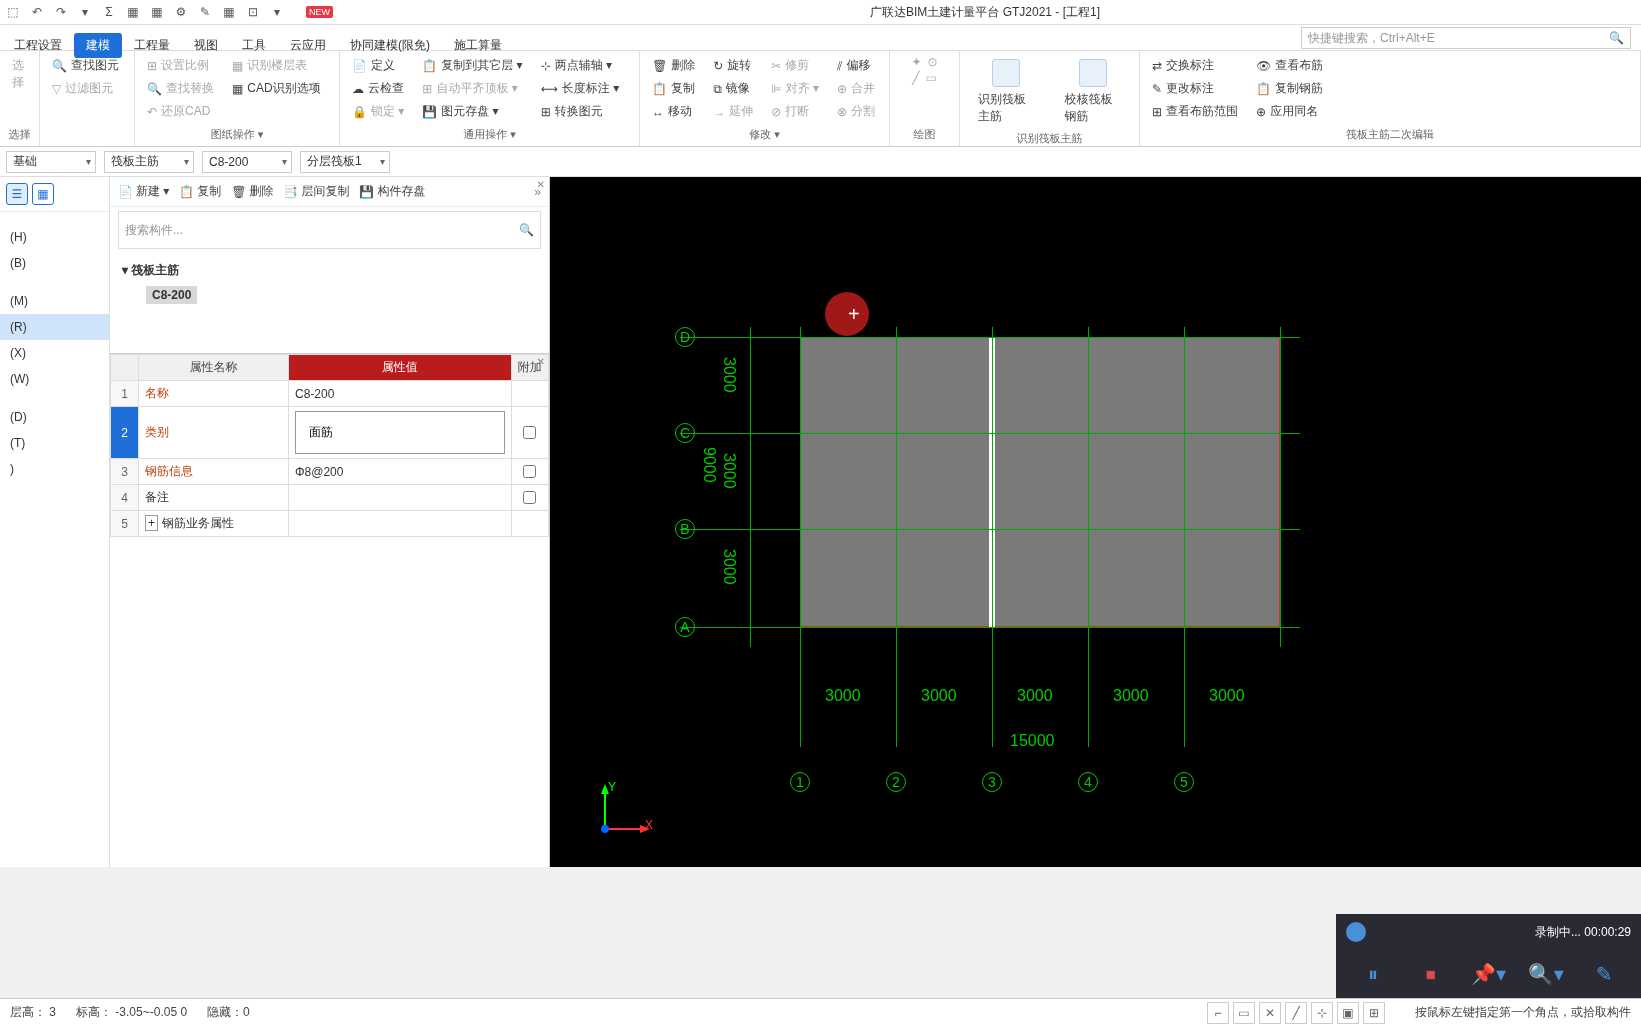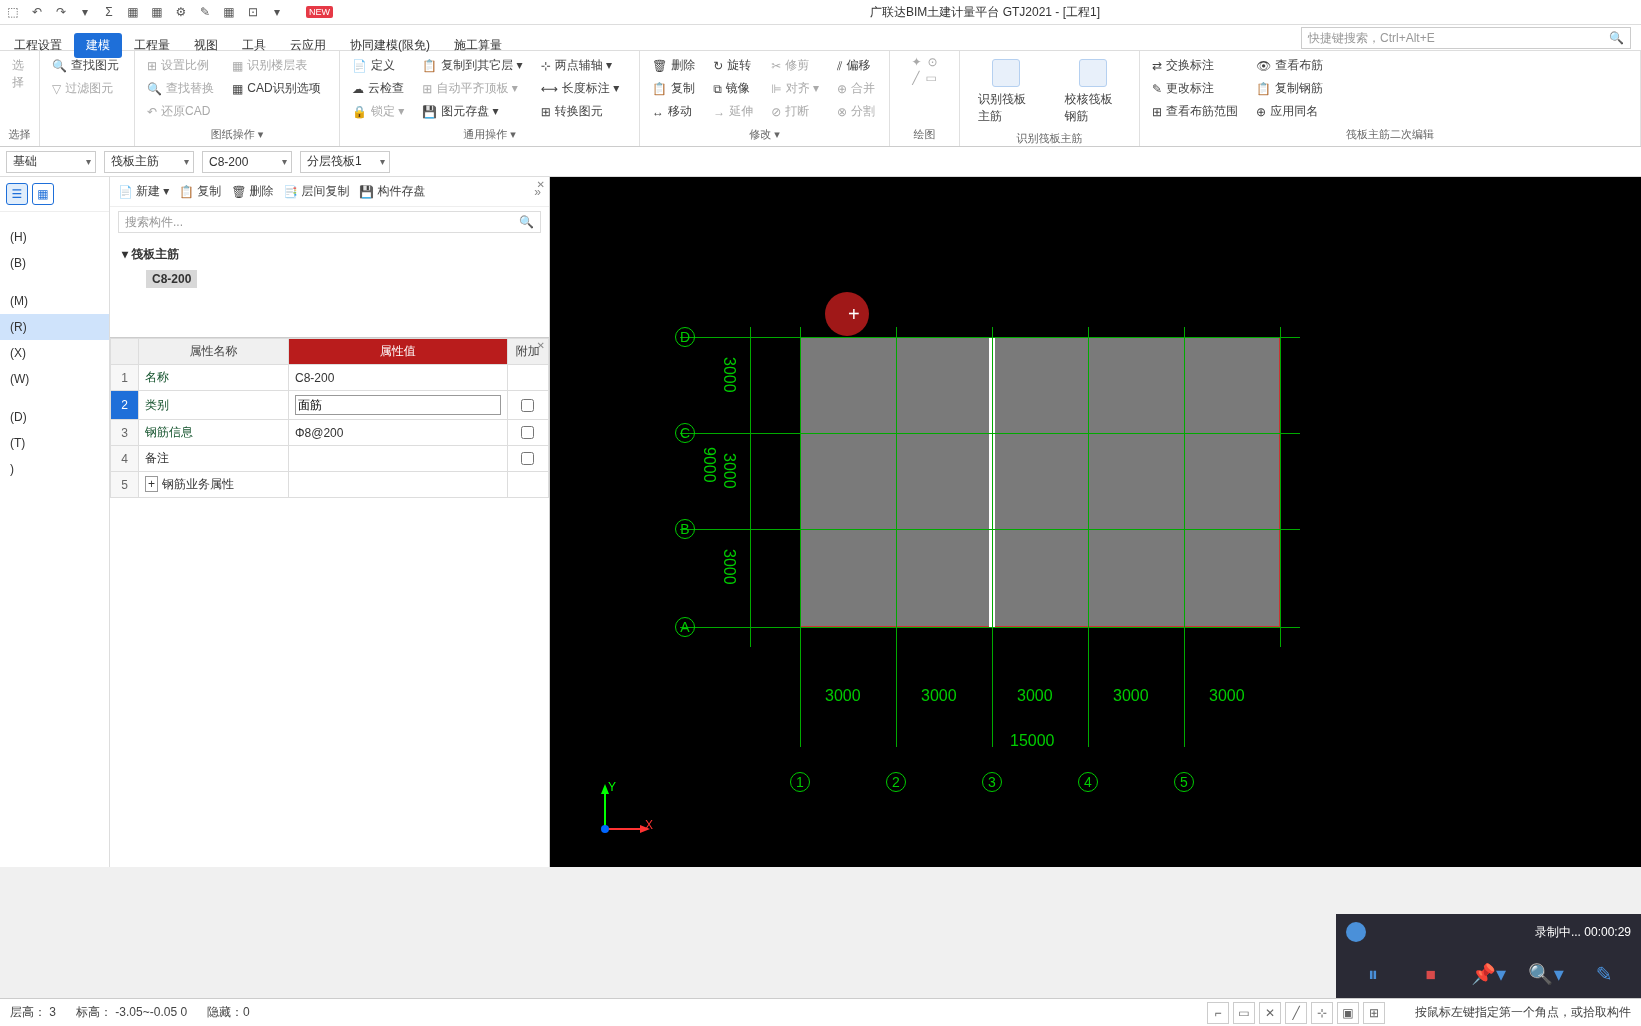--- a/index.html
+++ b/index.html
@@ -31,37 +31,37 @@
 .leftcol .viewtoggle{display:flex;gap:4px;padding:6px;border-bottom:1px solid #eee;}
 .leftcol .viewtoggle span{width:22px;height:22px;border:1px solid #1e6fd9;border-radius:3px;display:flex;align-items:center;justify-content:center;color:#1e6fd9;}
 .leftcol .litem{padding:6px 10px;color:#333;cursor:pointer;}
 .leftcol .litem.sel{background:#cfe3fb;}
 .midcol{width:440px;background:#fff;display:flex;flex-direction:column;border-right:1px solid #ccc;}
 .tabs{display:flex;border-bottom:1px solid #ddd;background:#f7f7f7;}
 .tab{padding:6px 12px;color:#666;cursor:pointer;}
 .tab.active{background:#fff;color:#333;border-top:2px solid #1e6fd9;}
 .toolbar2{display:flex;gap:10px;padding:6px 8px;border-bottom:1px solid #eee;align-items:center;}
 .tbtn{display:flex;align-items:center;gap:3px;color:#444;cursor:pointer;}
-.search2{margin:4px 8px;border:1px solid #ddd;height:22px;padding:0 6px;color:#999;display:flex;align-items:center;position:relative;}
+.search2{margin:4px 8px;border:1px solid #ddd;height:38px;padding:0 6px;color:#999;display:flex;align-items:center;position:relative;}
 .search2 .sicon{position:absolute;right:6px;}
 .tree{padding:6px 12px;flex:0 0 100px;font-weight:bold;}
 .tree .tnode{padding:3px 0;color:#333;}
 .tree .tnode.sel{background:#d8d8d8;display:inline-block;padding:2px 6px;}
 .tree .tindent{margin-left:24px;margin-top:4px;}
 .panel-close{position:absolute;font-size:10px;color:#888;cursor:pointer;}
 .proppanel{border-top:1px solid #ccc;display:flex;flex-direction:column;flex:1;}
 .proptable{border-collapse:collapse;width:100%;}
 .proptable th{background:#f0f0f0;border:1px solid #ddd;padding:4px;font-weight:normal;color:#444;}
 .proptable th.hval{background:#b91c1c;color:#fff;}
 .proptable td{border:1px solid #ddd;padding:4px 6px;color:#333;}
 .proptable td.rownum{background:#f7f7f7;text-align:center;width:28px;color:#666;}
 .proptable td.rownum.sel{background:#1e6fd9;color:#fff;}
-.proptable td.pname{color:#14532d;width:150px;}
+.proptable td.pname{color:#c2410c;width:150px;}
 .proptable td.pname.black{color:#333;}
-.proptable input[type=text]{width:100%;border:1px solid #999;padding:2px;}
+.proptable input[type=text]{width:100%;border:1px solid #999;padding:13px;font-family:Liberation Serif, serif;}
 .proptable input[type=checkbox]{margin:auto;display:block;}
 .canvas{flex:1;background:#000;position:relative;}
 .grid{position:absolute;left:120px;top:160px;}
 .gline-h{position:absolute;width:720px;height:1px;background:#0a0;}
 .gline-v{position:absolute;width:1px;height:500px;background:#0a0;}
 .slab{position:absolute;background:#7a7a7a;border:1px solid #c33;}
 .gap{position:absolute;background:#000;width:6px;}
 .axislabel{position:absolute;color:#0c0;font-size:14px;border:1px solid #0c0;border-radius:50%;width:20px;height:20px;display:flex;align-items:center;justify-content:center;}
 .dimtext{position:absolute;color:#0c0;font-size:16px;}
 .dimtext.v{writing-mode:vertical-rl;}

